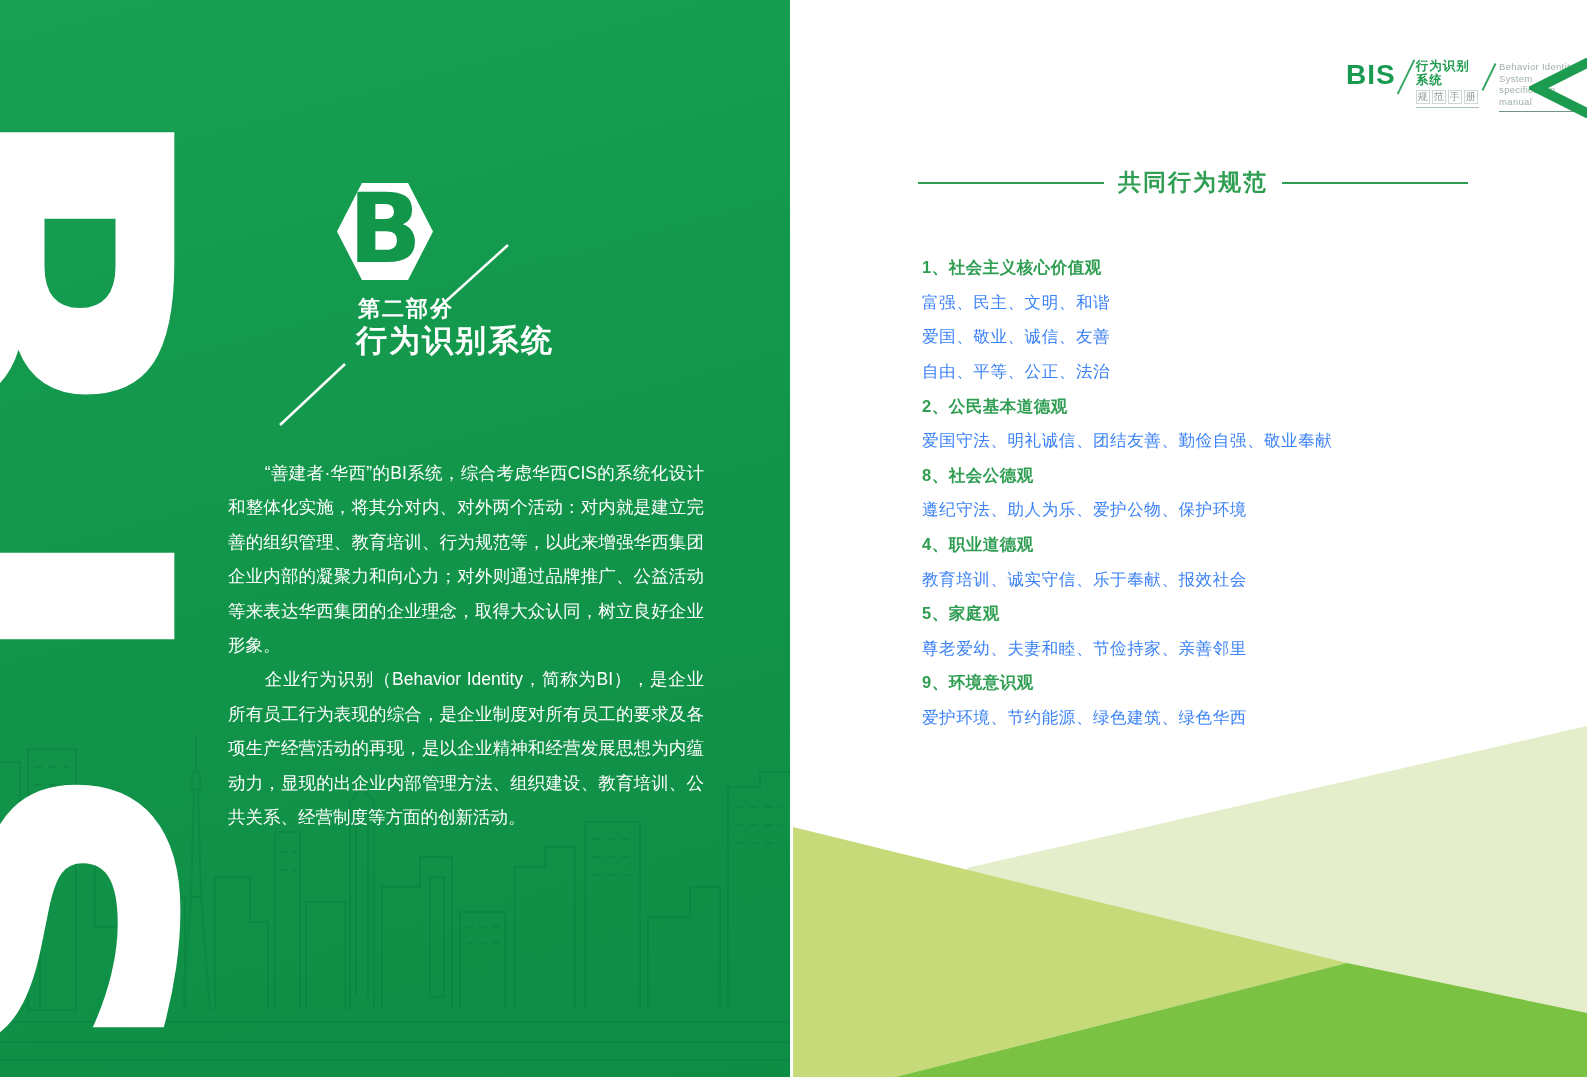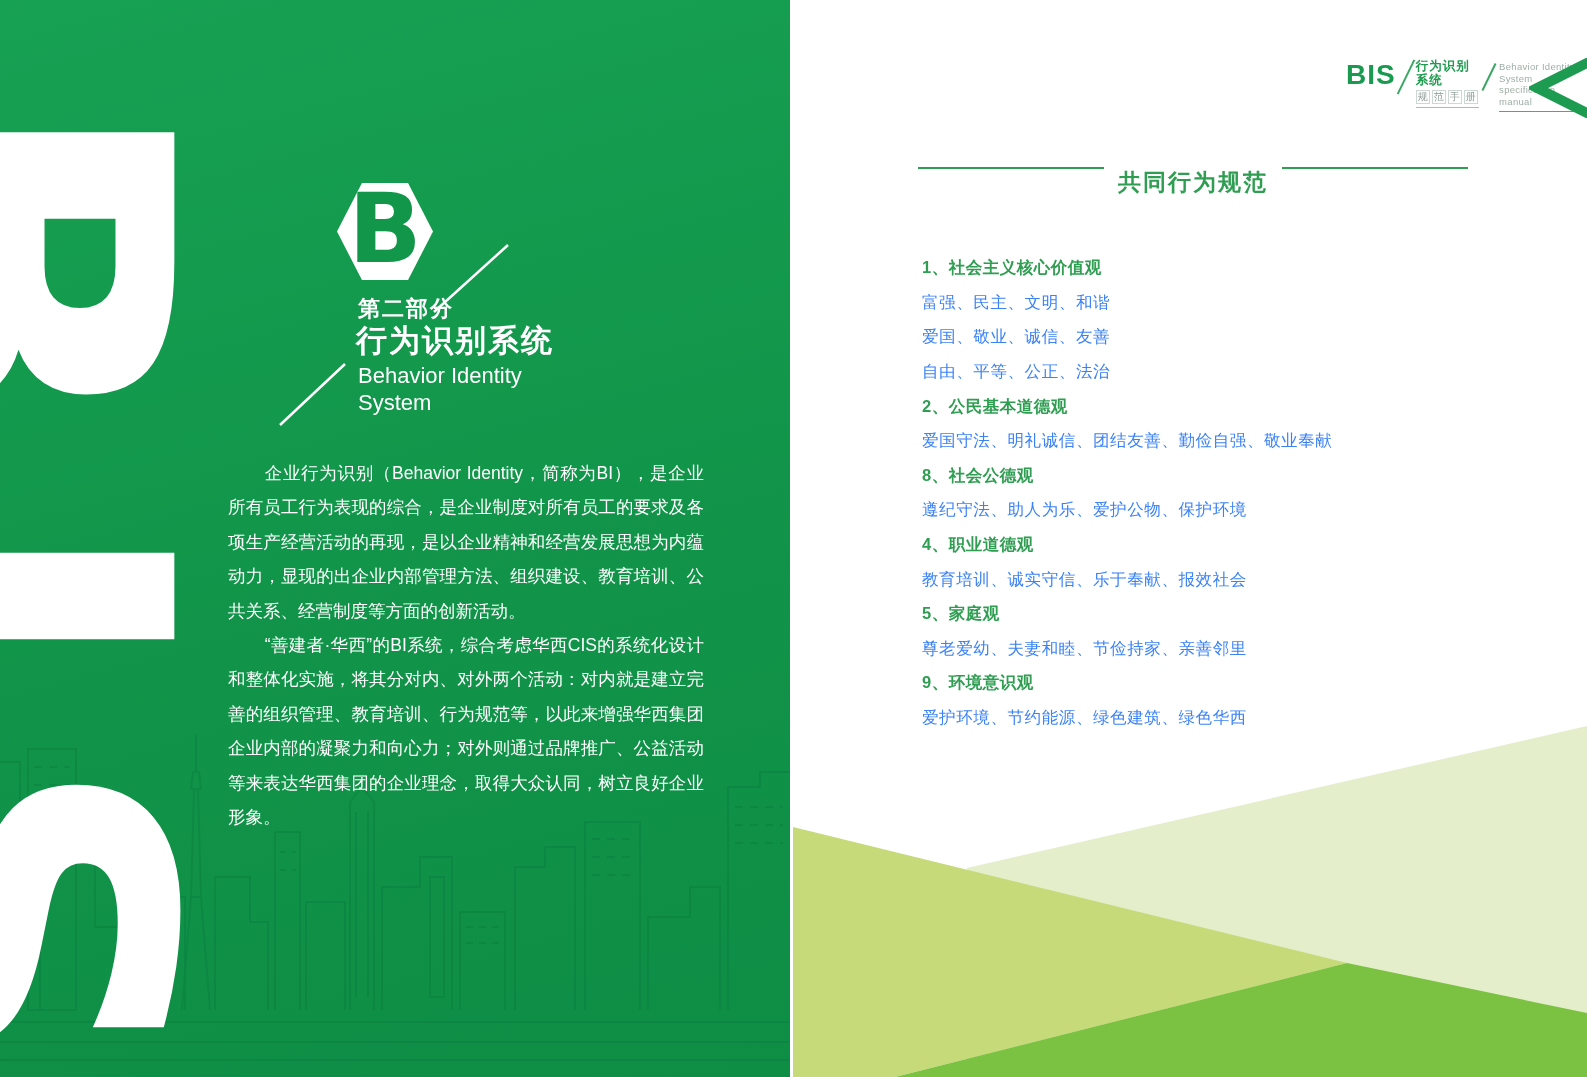--- a/index.html
+++ b/index.html
@@ -45,21 +45,21 @@
   .hslash.short{height:30px;margin-top:4px;}
   .cn-stack{margin-top:1px;padding-bottom:3px;border-bottom:1px solid #a9bdb2;}
   .cn-title{color:#1f9c50;font-size:12.5px;font-weight:700;letter-spacing:1px;line-height:14px;}
   .cn-sub-row{display:flex;gap:2px;margin-top:3px;}
   .cn-sub-row span{display:block;width:14px;height:14px;border:1px solid #ccd8d1;color:#8f9c95;
     font-size:10px;line-height:12px;text-align:center;}
   .en-stack{margin-top:3px;color:#9fafa6;font-size:9.5px;line-height:11.5px;letter-spacing:0.3px;}
   .en-rule{margin-top:4px;height:1px;background:#6f9584;}
   .chevron{position:absolute;top:58px;right:-8px;}
 
-  .section-title-row{position:absolute;top:167px;left:128px;width:550px;display:flex;gap:14px;}
+  .section-title-row{position:absolute;top:167px;left:128px;width:550px;display:flex;align-items:center;gap:14px;}
   .title-line{flex:1;height:2px;background:#2f9e52;}
   .section-title{color:#2f9e52;font-size:23px;font-weight:700;letter-spacing:2px;white-space:nowrap;}
 
   .norms-list{position:absolute;top:251px;left:132px;width:560px;}
   .norm-row{height:34.6px;display:flex;align-items:center;white-space:nowrap;}
   .norm-heading{color:#2f9e52;font-size:16.5px;font-weight:700;letter-spacing:0.5px;text-align:center;}
   .norm-line{color:#3b82f6;font-size:16.5px;letter-spacing:0.6px;}
 
   .triangles{position:absolute;left:0;top:0;width:797px;height:1077px;pointer-events:none;}
 </style>
@@ -120,28 +120,24 @@
       <line x1="508" y1="245" x2="434" y2="312" stroke="#ffffff" stroke-width="2.5"></line>
       <line x1="345" y1="364" x2="280" y2="425" stroke="#ffffff" stroke-width="2.5"></line>
     </svg>
 
     <div class="hex-badge">
       <span class="badge-letter">B</span>
     </div>
 
     <div class="part-label">第二部分</div>
     <div class="part-title">行为识别系统</div>
-    <div class="part-subtitle">
-      <div>Behavior Identity</div>
-      <div>System</div>
-    </div>
 
     <div class="left-body">
+      <p>“善建者·华西”的BI系统，综合考虑华西CIS的系统化设计和整体化实施，将其分对内、对外两个活动：对内就是建立完善的组织管理、教育培训、行为规范等，以此来增强华西集团企业内部的凝聚力和向心力；对外则通过品牌推广、公益活动等来表达华西集团的企业理念，取得大众认同，树立良好企业形象。</p>
       <p>企业行为识别（Behavior Identity，简称为BI），是企业所有员工行为表现的综合，是企业制度对所有员工的要求及各项生产经营活动的再现，是以企业精神和经营发展思想为内蕴动力，显现的出企业内部管理方法、组织建设、教育培训、公共关系、经营制度等方面的创新活动。</p>
-      <p>“善建者·华西”的BI系统，综合考虑华西CIS的系统化设计和整体化实施，将其分对内、对外两个活动：对内就是建立完善的组织管理、教育培训、行为规范等，以此来增强华西集团企业内部的凝聚力和向心力；对外则通过品牌推广、公益活动等来表达华西集团的企业理念，取得大众认同，树立良好企业形象。</p>
     </div>
   </div>
 
   <div class="right-page">
 
     <svg class="triangles" viewBox="0 0 797 1077" aria-hidden="true">
       <polygon points="177,868 797,726 797,1077 177,1077" fill="#e5eecb"></polygon>
       <polygon points="3,827 557,963 105,1077 3,1077" fill="#c6da79"></polygon>
       <polygon points="105,1077 557,963 797,1013 797,1077" fill="#7cc242"></polygon>
     </svg>

